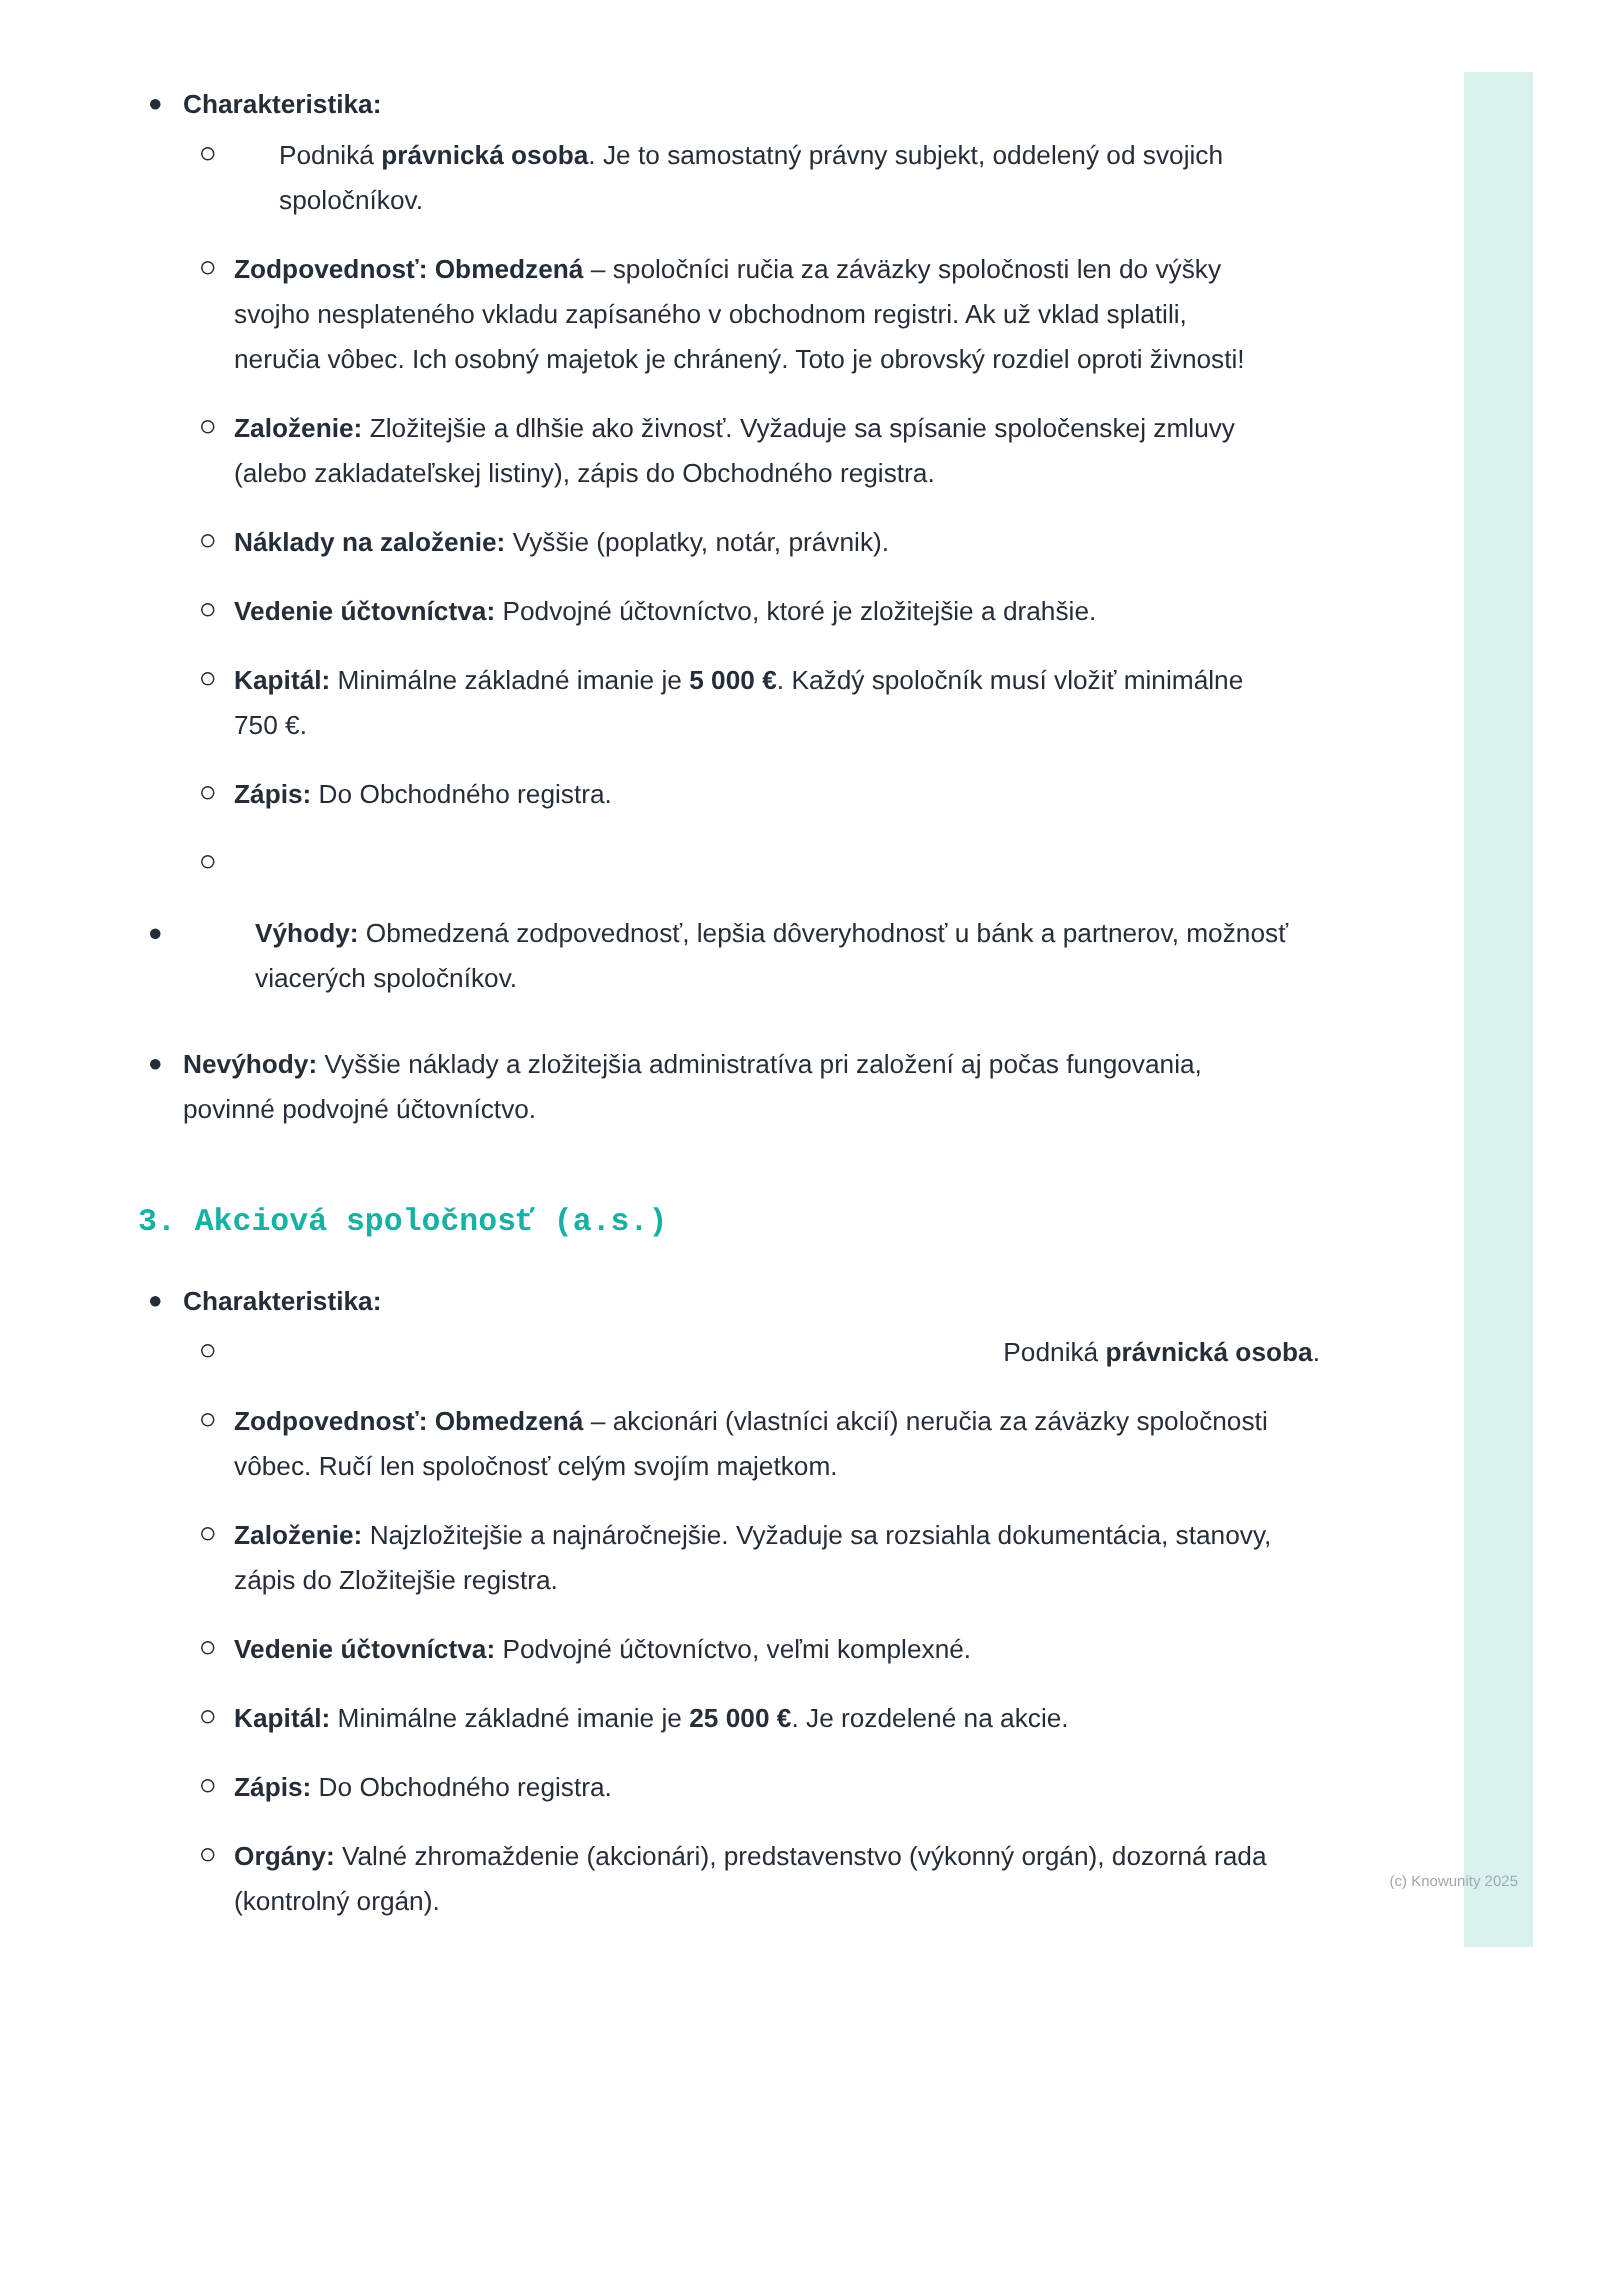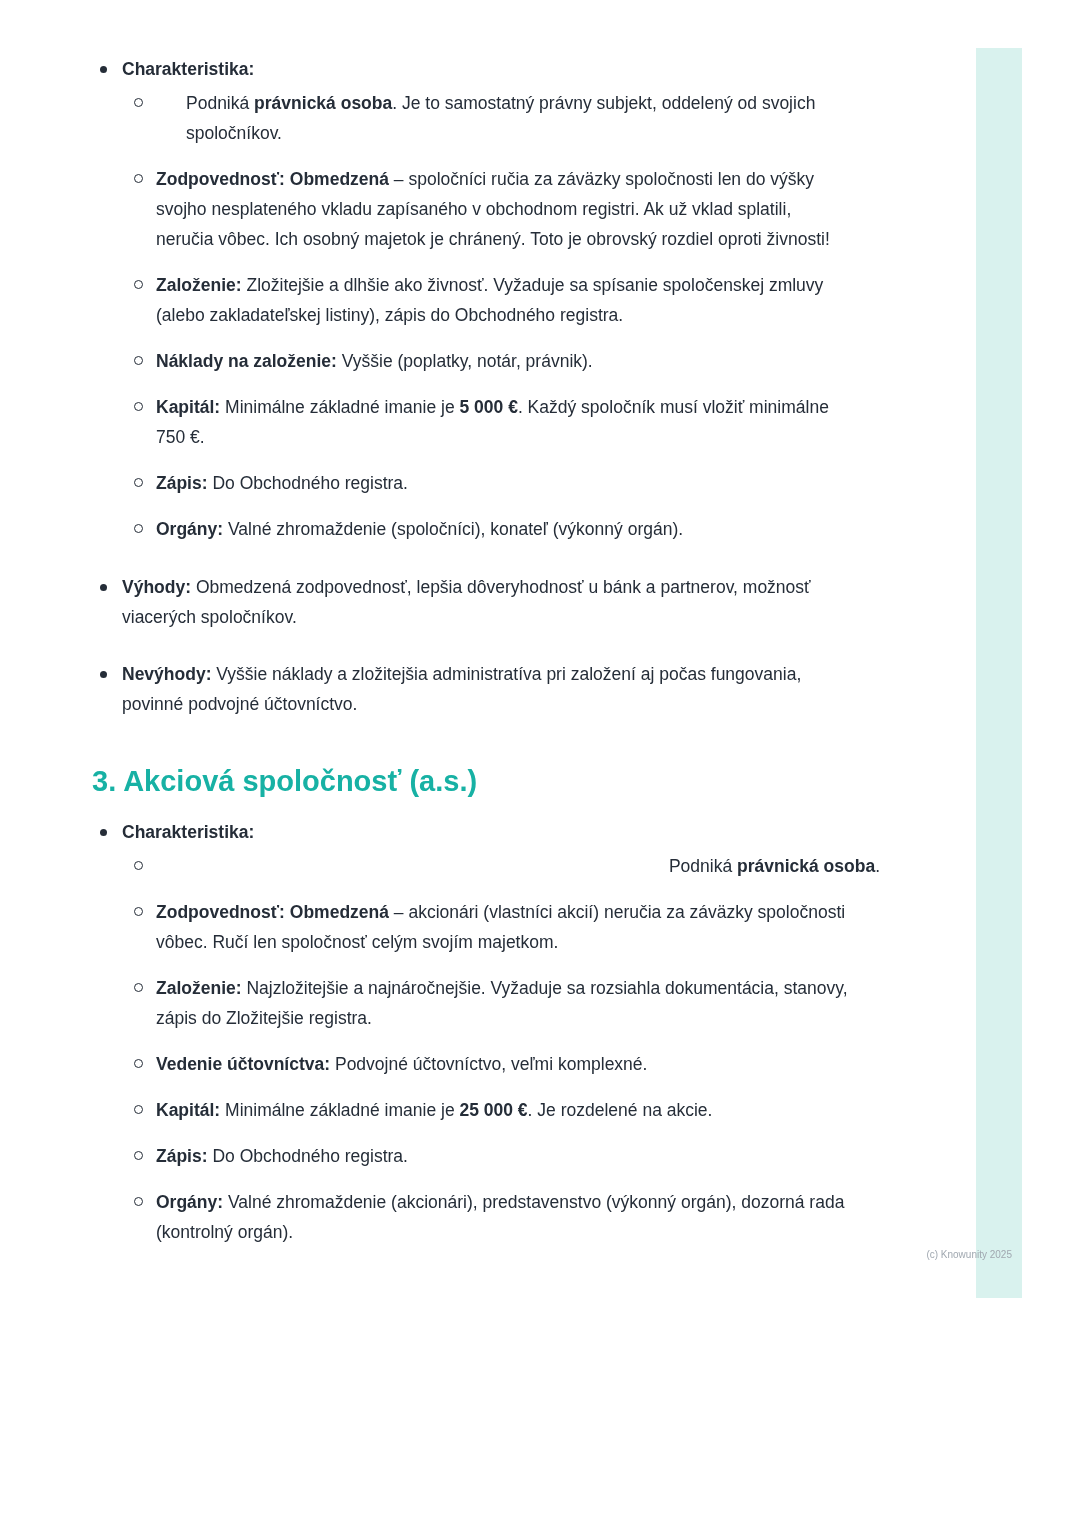--- a/index.html
+++ b/index.html
@@ -37,21 +37,21 @@
     z-index: 1;
   }
   .item {
     display: flex;
     align-items: flex-start;
   }
   .item.bullet { margin-top: 27px; }
   .item.sub    { margin-top: 16px; margin-left: 34px; }
   .content > .item:first-child { margin-top: 0; }
   .item.bullet + .item.sub { margin-top: 4px; justify-content: space-between; }
-  .item.sub + .item.bullet { margin-top: 28px; }
+  .item.sub + .item.bullet { margin-top: 28px; gap: 48px; }
   .heading + .item.bullet { margin-top: 0; }
   .dot {
     flex: none;
     width: 7px;
     height: 7px;
     border-radius: 50%;
     background: var(--body, #252d38);
     margin: 12px 15px 0 0;
   }
   .ring {
@@ -66,26 +66,27 @@
   .runs {
     margin: 0;
     font-size: 17.5px;
     line-height: 30px;
     max-width: 694px;
     color: var(--body, #252d38);
   }
   .item.bullet .runs { max-width: 712px; }
   .runs strong { font-weight: 700; }
   h2.runs.heading {
-    font-size: 29px;
+    font-size: 21px;
     line-height: 36px;
     font-weight: 700;
     color: var(--accent, #17b1a4);
     margin: 44px 0 18px -8px;
     max-width: 760px;
+    font-family: Liberation Mono, monospace;
   }
   .footer {
     position: absolute;
     right: 68px;
     bottom: 64px;
     font-size: 10px;
     color: var(--muted, #a0a8b0);
     z-index: 2;
   }
 </style>
@@ -110,29 +111,32 @@
       <div class="item sub">
     <span class="ring"></span>
     <p class="runs"><strong>Založenie:</strong><span> Zložitejšie a dlhšie ako živnosť. Vyžaduje sa spísanie spoločenskej zmluvy (alebo zakladateľskej listiny), zápis do Obchodného registra.</span></p>
   </div>
       <div class="item sub">
     <span class="ring"></span>
     <p class="runs"><strong>Náklady na založenie:</strong><span> Vyššie (poplatky, notár, právnik).</span></p>
   </div>
       <div class="item sub">
     <span class="ring"></span>
+    <p class="runs"><strong>Vedenie účtovníctva:</strong><span> Podvojné účtovníctvo, ktoré je zložitejšie a drahšie.</span></p>
+  </div>
+      <div class="item sub">
+    <span class="ring"></span>
     <p class="runs"><strong>Kapitál:</strong><span> Minimálne základné imanie je </span><strong>5 000 €</strong><span>. Každý spoločník musí vložiť minimálne 750 €.</span></p>
   </div>
       <div class="item sub">
     <span class="ring"></span>
     <p class="runs"><strong>Zápis:</strong><span> Do Obchodného registra.</span></p>
   </div>
       <div class="item sub">
     <span class="ring"></span>
-    <p class="runs"><strong>Orgány:</strong><span> Valné zhromaždenie (spoločníci), konateľ (výkonný orgán).</span></p>
   </div>
       <div class="item bullet">
     <span class="dot"></span>
     <p class="runs"><strong>Výhody:</strong><span> Obmedzená zodpovednosť, lepšia dôveryhodnosť u bánk a partnerov, možnosť viacerých spoločníkov.</span></p>
   </div>
       <div class="item bullet">
     <span class="dot"></span>
     <p class="runs"><strong>Nevýhody:</strong><span> Vyššie náklady a zložitejšia administratíva pri založení aj počas fungovania, povinné podvojné účtovníctvo.</span></p>
   </div>
       <h2 class="runs heading"><span>3. Akciová spoločnosť (a.s.)</span></h2>

